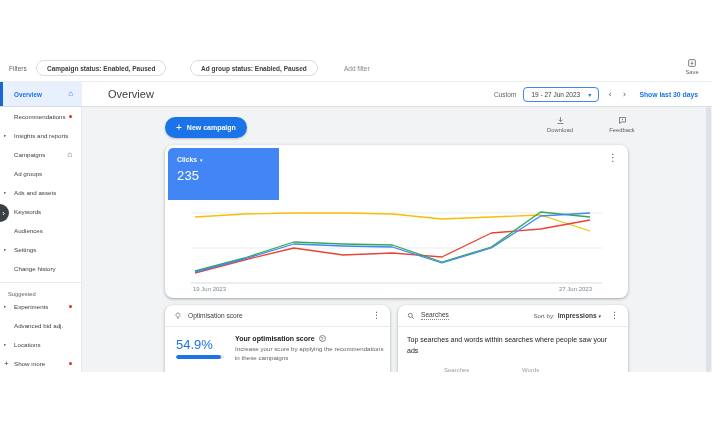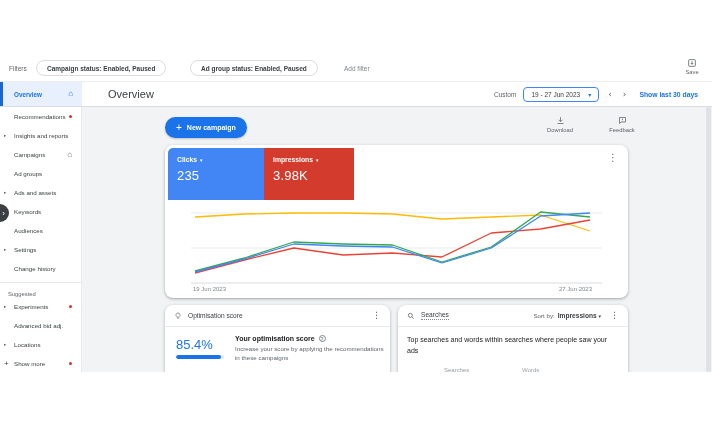--- a/index.html
+++ b/index.html
@@ -45,21 +45,21 @@
   .new-campaign{position:absolute;left:83px;top:10px;height:21px;border-radius:11px;background:#1a73e8;color:#fff;font-size:7px;font-weight:bold;display:inline-flex;align-items:center;gap:5px;padding:0 11px;cursor:pointer;box-shadow:0 1px 2px rgba(60,64,67,.3)}
   .new-campaign .plus{font-size:10px;font-weight:normal}
   .tool-icons{position:absolute;left:455px;top:9px;display:flex;gap:16px}
   .tool{width:46px;text-align:center;cursor:pointer}
   .tool .lab{display:block;font-size:5.8px;color:#5f6368;margin-top:2px}
   
   .card{background:#fff;border-radius:8px;box-shadow:0 1px 2px rgba(60,64,67,.28),0 1px 3px 1px rgba(60,64,67,.12)}
   .chart-card{position:absolute;left:83px;top:38px;width:463px;height:153px}
   .tiles{position:absolute;left:3px;top:3px;display:flex}
   .metric-tile{height:52px;padding:8px 0 0 9px}
-  .metric-tile.w1{width:96px;border-radius:5px 0 0 0}
+  .metric-tile.w1{width:111px;border-radius:5px 0 0 0}
   .metric-tile.w2{width:90px}
   .metric-tile.w3{width:89px}
   .metric-tile.w4{width:63px;border-radius:0 5px 0 0}
   .metric-label{font-size:6.8px;font-weight:bold;display:flex;align-items:center;gap:3px;cursor:pointer}
   .metric-label .dd{font-size:5px}
   .metric-value{font-size:13px;margin-top:5px;letter-spacing:.2px}
   .card-kebab{position:absolute;right:10px;top:8px;font-size:10px;color:#5f6368;cursor:pointer;line-height:1}
   #chart-svg{position:absolute;left:0;top:0}
   .axis-lab{position:absolute;font-size:6px;color:#80868b}
   .axis-lab.left{left:28px;top:141px}
@@ -217,27 +217,20 @@
 
     <div class="card chart-card">
       <div class="tiles">
         <div class="metric-tile w1" style="background: rgb(66, 133, 244); color: rgb(255, 255, 255);">
           <div class="metric-label">
               <span>Clicks</span>
               <span class="dd">▾</span>
             </div>
           <div class="metric-value">235</div>
         </div>
-        <div class="metric-tile w2" style="background: rgb(211, 59, 44); color: rgb(255, 255, 255);">
-          <div class="metric-label">
-              <span>Impressions</span>
-              <span class="dd">▾</span>
-            </div>
-          <div class="metric-value">3.98K</div>
-        </div>
       </div>
       <span class="card-kebab">⋮</span>
       <svg id="chart-svg" width="463" height="153" viewBox="0 0 463 153">
         <line x1="26" y1="68" x2="437" y2="68" stroke="#e9ebee" stroke-width="1"></line>
         <line x1="26" y1="103" x2="437" y2="103" stroke="#e9ebee" stroke-width="1"></line>
         <line x1="26" y1="138" x2="437" y2="138" stroke="#dadce0" stroke-width="1"></line>
         <g id="chart-lines">
             <polyline points="30.0,72.0 79.4,69.0 128.8,68.0 178.1,68.0 227.5,69.0 276.9,74.0 326.3,72.0 375.6,70.0 425.0,86.0" fill="none" stroke="#FBBC04" stroke-width="1.3" stroke-linejoin="round"></polyline>
             <polyline points="30.0,128.0 79.4,115.0 128.8,103.0 178.1,110.0 227.5,108.0 276.9,112.0 326.3,88.0 375.6,84.0 425.0,75.0" fill="none" stroke="#EA4335" stroke-width="1.3" stroke-linejoin="round"></polyline>
             <polyline points="30.0,126.0 79.4,113.0 128.8,97.0 178.1,99.0 227.5,100.0 276.9,117.0 326.3,102.0 375.6,67.0 425.0,72.0" fill="none" stroke="#34A853" stroke-width="1.3" stroke-linejoin="round"></polyline>
@@ -252,21 +245,21 @@
       <div class="card-head">
         <span>
           <svg class="ic" width="8" height="8" viewBox="0 0 24 24" fill="none" stroke="#5f6368" stroke-width="2">
             <path d="M12 3a6 6 0 0 0-3.5 10.9c.8.6 1 1.6 1 2.1h5c0-.5.2-1.5 1-2.1A6 6 0 0 0 12 3z"></path>
               <path d="M10 19h4"></path>
           </svg>
         </span>
         <span class="title">Optimisation score</span>
         <span class="kebab">⋮</span>
       </div>
-      <div class="opt-score">85.4%</div>
+      <div class="opt-score">54.9%</div>
       <div class="opt-bar">
         <div class="fill" style="width: 93.3%;"></div>
       </div>
       <div class="opt-right">
         <div class="opt-title">
           <span>Your optimisation score</span>
           <span class="info-ic">?</span>
         </div>
         <div class="opt-desc">Increase your score by applying the recommendations in these campaigns</div>
       </div>

